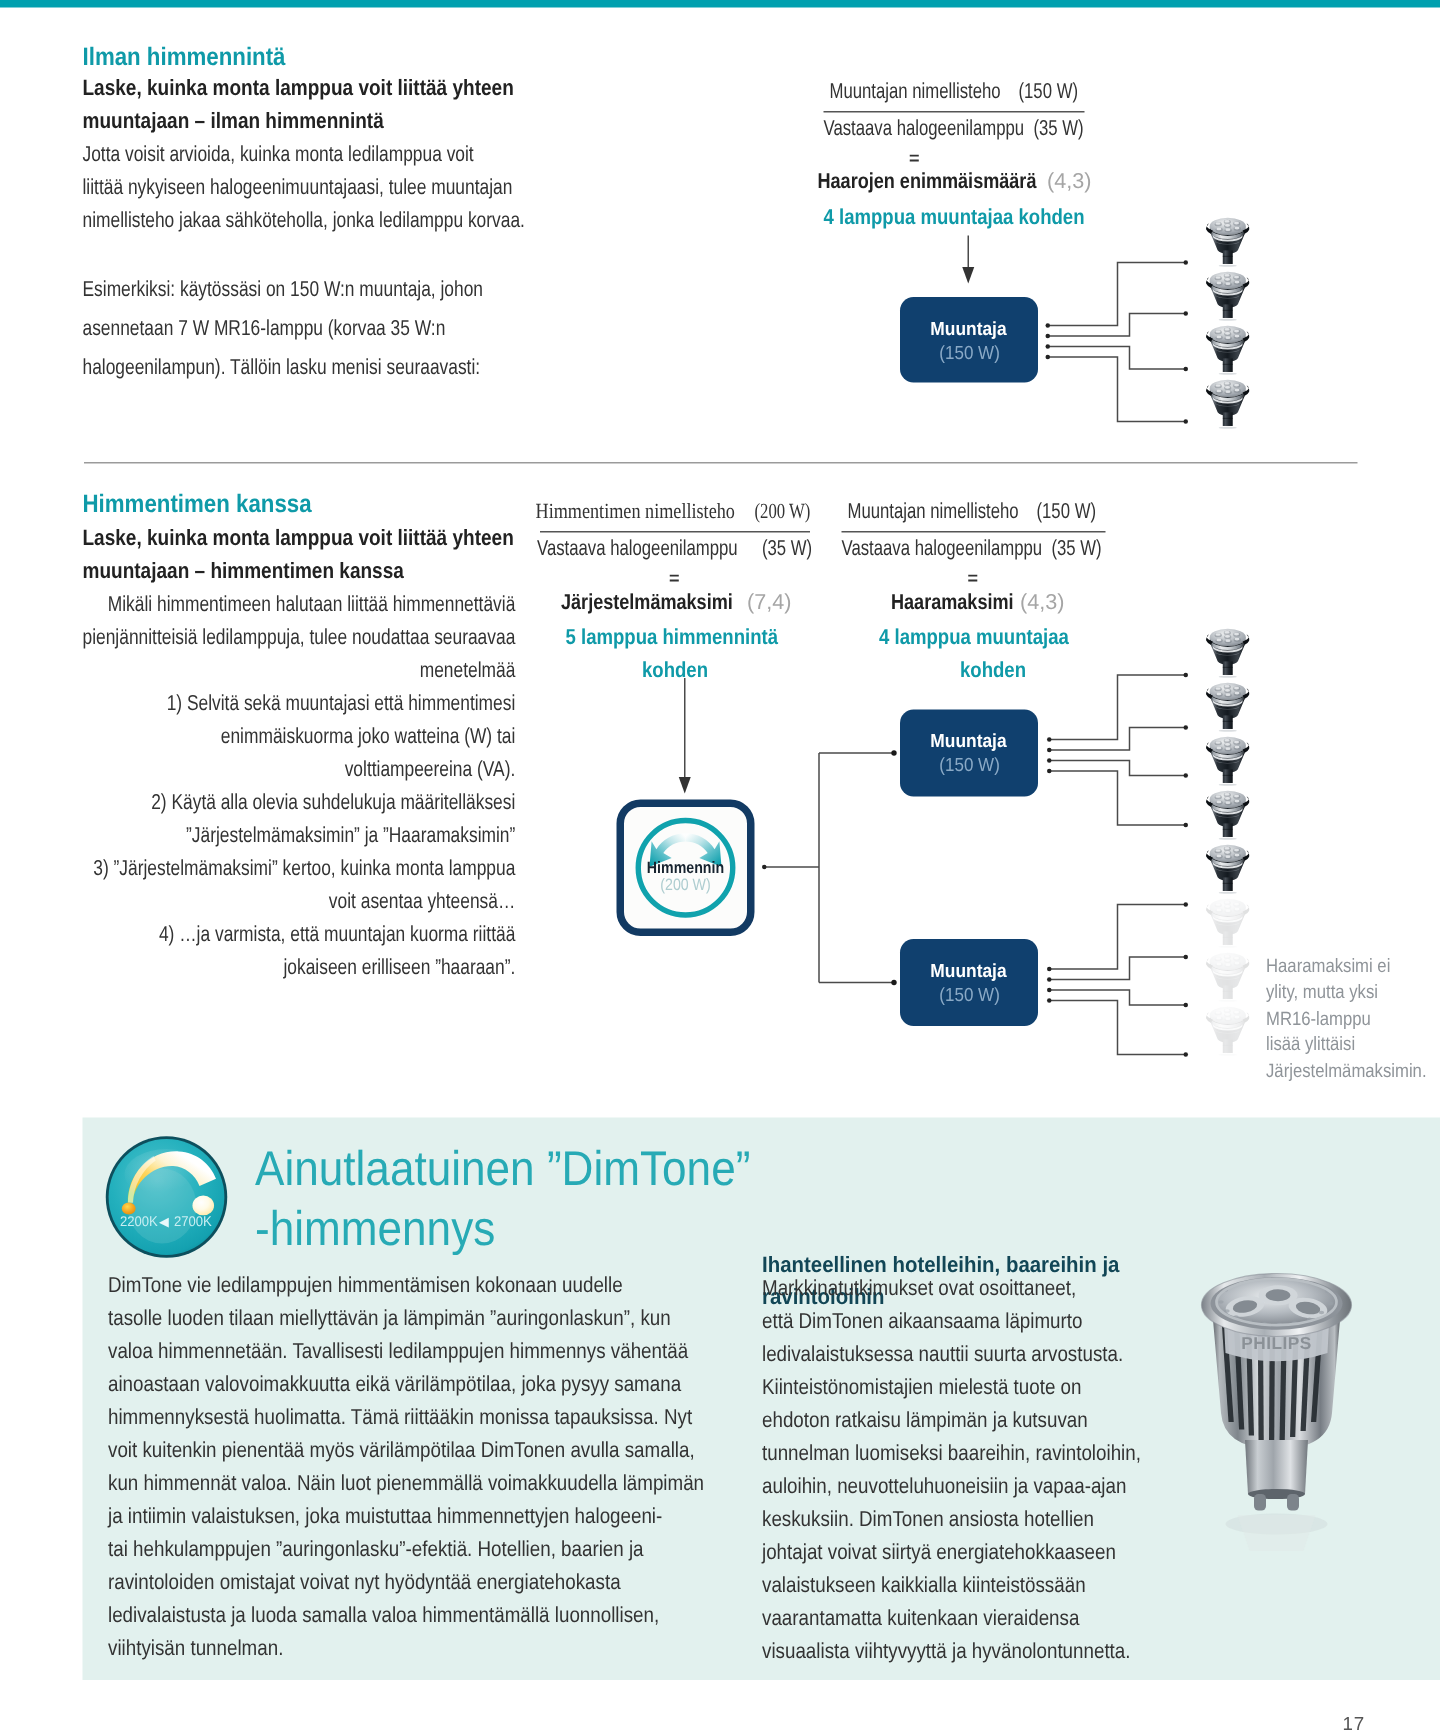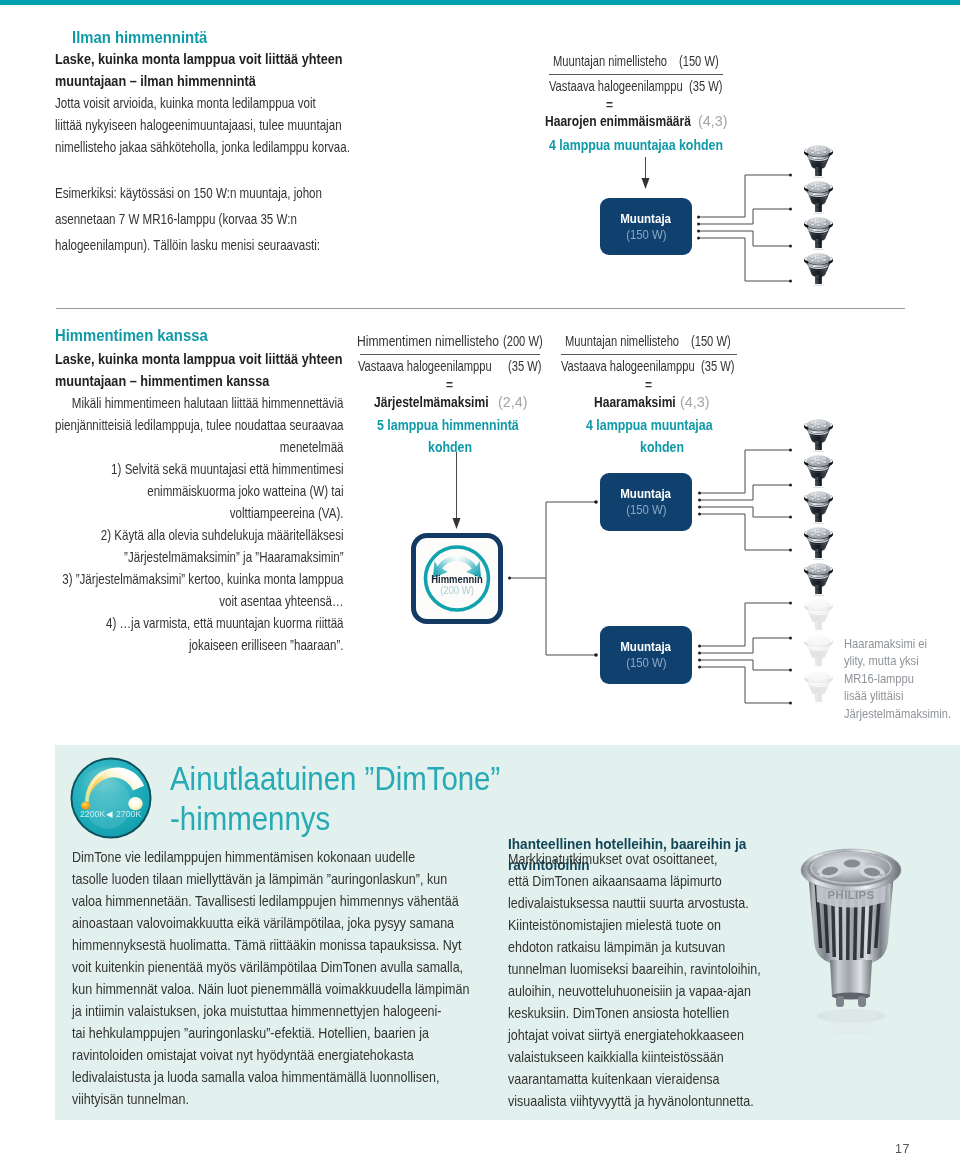--- a/index.html
+++ b/index.html
@@ -20,21 +20,21 @@
   .navybox .t1{font-weight:bold;font-size:12.6px;transform:scaleX(.92);}
   .navybox .t2{font-size:12.6px;color:#8aa9c6;margin-top:2px;transform:scaleX(.9);}
   .divider{position:absolute;height:1px;background:#9b9b9b;}
   #tealpanel{position:absolute;background:#e2f1ee;}
 </style>
 </head>
 <body>
 
 <div class="abs" id="topbar"></div>
 
-<div class="abs" style="left:72px;top:28px;">
+<div class="abs" style="left:55px;top:28px;">
   <div class="h-teal ln">Ilman himmennintä</div>
 </div>
 <div class="abs" style="left:55px;top:48px;">
   <div class="h-dark ln" style="line-height:22px">Laske, kuinka monta lamppua voit liittää yhteen</div>
   <div class="h-dark ln" style="line-height:22px">muuntajaan – ilman himmennintä</div>
 </div>
 <div class="abs" style="left:55px;top:92px;">
   <div class="body-txt ln" style="line-height:22px">Jotta voisit arvioida, kuinka monta ledilamppua voit</div>
   <div class="body-txt ln" style="line-height:22px">liittää nykyiseen halogeenimuuntajaasi, tulee muuntajan</div>
   <div class="body-txt ln" style="line-height:22px">nimellisteho jakaa sähköteholla, jonka ledilamppu korvaa.</div>
@@ -177,34 +177,34 @@
     <div class="body-txt ln" style="line-height: 22px;">volttiampeereina (VA).</div>
     <div class="body-txt ln" style="line-height: 22px;">2) Käytä alla olevia suhdelukuja määritelläksesi</div>
     <div class="body-txt ln" style="line-height: 22px;">”Järjestelmämaksimin” ja ”Haaramaksimin”</div>
     <div class="body-txt ln" style="line-height: 22px;">3) ”Järjestelmämaksimi” kertoo, kuinka monta lamppua</div>
     <div class="body-txt ln" style="line-height: 22px;">voit asentaa yhteensä…</div>
     <div class="body-txt ln" style="line-height: 22px;">4) …ja varmista, että muuntajan kuorma riittää</div>
     <div class="body-txt ln" style="line-height: 22px;">jokaiseen erilliseen ”haaraan”.</div>
   </div>
 
 <div class="abs" style="left:360px;top:333px;">
-  <div style="position:relative;height:20px;">
+  <div style="position:relative;height:20px;font-family:Liberation Serif, serif;">
     <span class="fx ln" style="position:absolute;left:-3px;top:0;transform:scaleX(.842);">Himmentimen nimellisteho</span>
     <span class="fx ln gray" style="position:absolute;left:143px;top:0;">(200 W)</span>
   </div>
   <div class="frac-line" style="width:180px;margin-top:1px;"></div>
   <div style="position:relative;height:20px;margin-top:3px;">
     <span class="fx ln" style="position:absolute;left:-2px;top:0;">Vastaava halogeenilamppu</span>
     <span class="fx ln gray" style="position:absolute;left:148px;top:0;">(35 W)</span>
   </div>
 </div>
 <div class="abs" style="left:446px;top:378px;font-size:12px;color:#333;font-weight:bold;">=</div>
 <div class="abs" style="left:374px;top:394px;height:20px;">
   <span style="position:absolute;left:0;top:0;font-weight:bold;font-size:14.4px;color:#222;white-space:nowrap;display:inline-block;transform:scaleX(.837);transform-origin:0 50%;">Järjestelmämaksimi</span>
-    <span style="position:absolute;left:124px;top:0;font-size:14.4px;color:#a5a5a5;white-space:nowrap;display:inline-block;">(2,4)</span>
+    <span style="position:absolute;left:124px;top:0;font-size:14.4px;color:#a5a5a5;white-space:nowrap;display:inline-block;">(7,4)</span>
 </div>
 <div class="abs" style="left:377px;top:417px;font-weight:bold;font-size:14.4px;color:#0f9aa8;white-space:nowrap;transform:scaleX(.86);transform-origin:0 50%;">5 lamppua himmennintä</div>
 <div class="abs" style="left:428px;top:439px;font-weight:bold;font-size:14.4px;color:#0f9aa8;white-space:nowrap;transform:scaleX(.86);transform-origin:0 50%;">kohden</div>
 
 <div class="abs" style="left:561px;top:333px;">
   <div style="position:relative;height:20px;">
     <span class="fx ln" style="position:absolute;left:4px;top:0;">Muuntajan nimellisteho</span>
     <span class="fx ln gray" style="position:absolute;left:130px;top:0;">(150 W)</span>
   </div>
   <div class="frac-line" style="width:176px;margin-top:1px;"></div>

